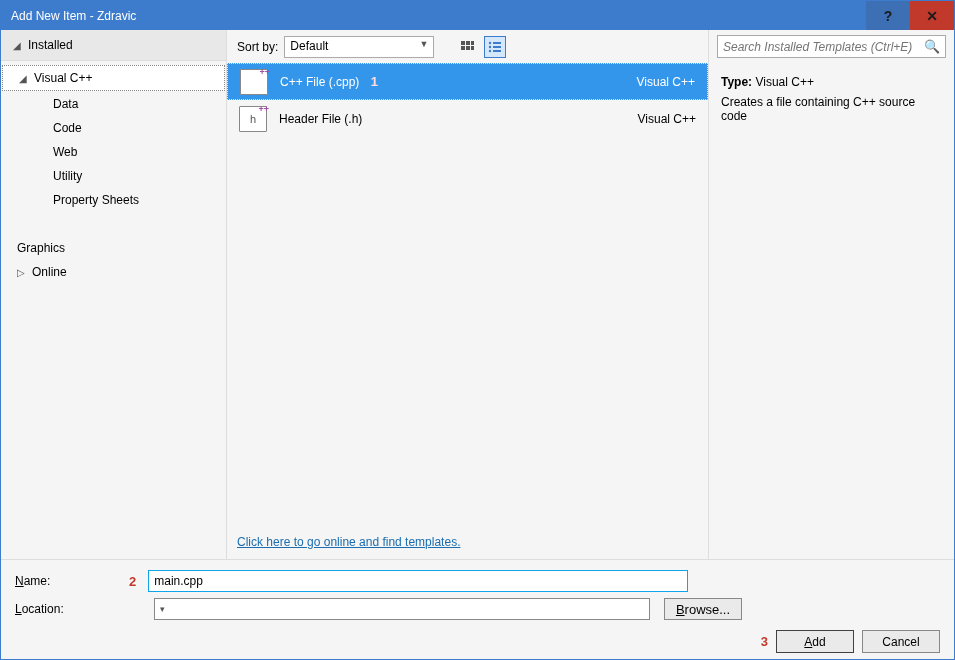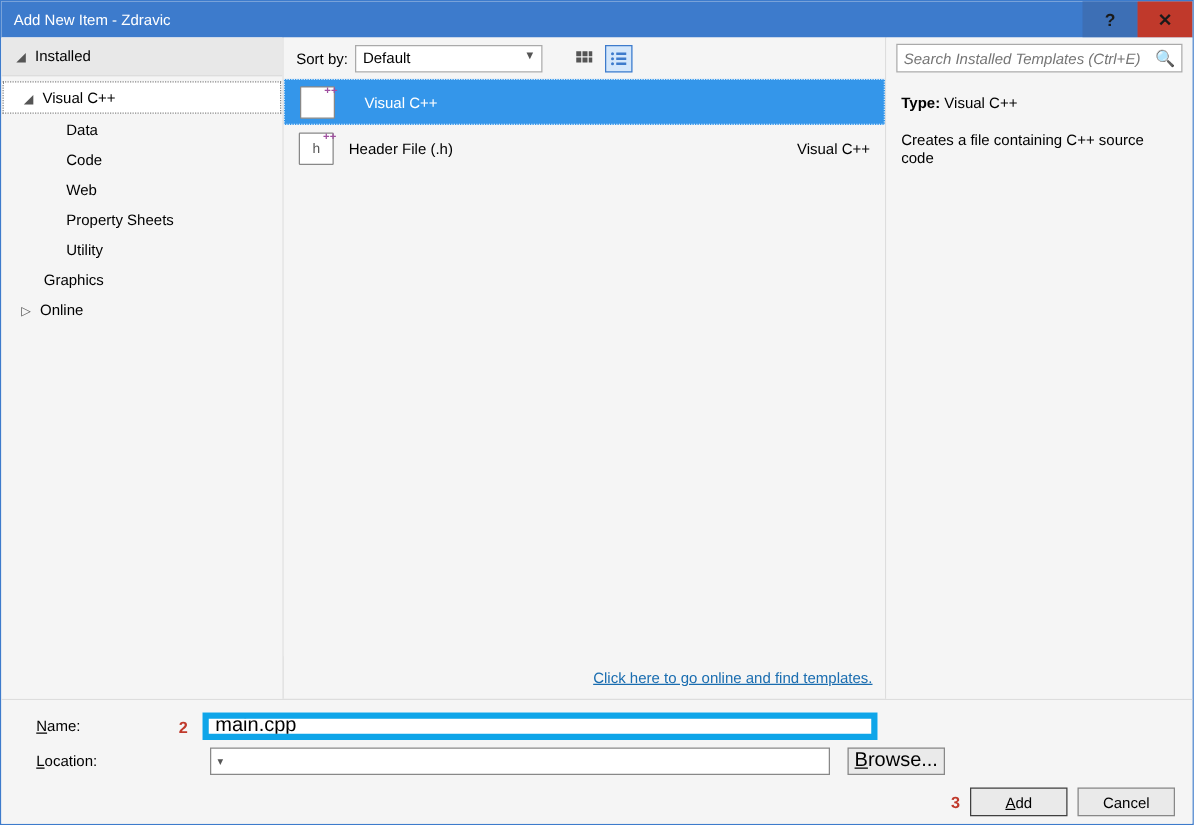--- a/index.html
+++ b/index.html
@@ -12,61 +12,61 @@
     .help-btn { background: #3d6fb5; color: #1a1a1a; }
     .close-btn { background: #c0392b; color: #1a1a1a; }
     
     .main-area { display: flex; height: 529px; }
     
     .sidebar { width: 225px; background: #f5f5f5; padding: 0; overflow-y: auto; }
     .sidebar-header { padding: 8px 12px; display: flex; align-items: center; gap: 5px; background: #e8e8e8; border-bottom: 1px solid #ddd; }
     .tree-node { padding: 5px 8px 5px 16px; display: flex; align-items: center; gap: 5px; cursor: pointer; }
     .tree-node.selected { background: #ffffff; border: 1px dotted #888; margin: 1px; }
     .tree-node.child { padding-left: 52px; }
-    .tree-node.child2 { padding-left: 34px; }
+    .tree-node.child2 { padding-left: 16px; margin-top: 24px; }
     .expander { width: 10px; height: 10px; font-size: 10px; color: #555; }
     
     .center { flex: 1; display: flex; flex-direction: column; border-left: 1px solid #ddd; border-right: 1px solid #ddd; }
     .sort-row { height: 33px; display: flex; align-items: center; padding: 6px 10px; gap: 6px; background: #f5f5f5; }
     .sort-combo { width: 150px; height: 22px; border: 1px solid #aaa; background: white; padding: 2px 5px; display: flex; align-items: flex-start; justify-content: space-between; font-size: 12px; }
     .view-btn { width: 22px; height: 22px; border: 1px solid transparent; display: flex; align-items: center; justify-content: center; }
     .view-btn.active { border: 1px solid #3d7bcc; background: #d4e7fb; }
     
     .template-list { flex: 1; background: #f5f5f5; overflow-y: auto; }
     .template-item { height: 37px; display: flex; align-items: center; padding: 0 12px; gap: 12px; cursor: pointer; }
     .template-item.selected { background: #3496ea; color: white; border: 1px dotted rgba(255,255,255,0.8); }
     .template-icon { width: 28px; height: 26px; display: flex; align-items: center; justify-content: center; position: relative; background: white; border: 1px solid #888; border-radius: 1px; }
     .template-item.selected .template-icon { background: white; }
     .plus-deco { position: absolute; top: -3px; right: -3px; font-size: 9px; color: #a050a0; font-weight: bold; }
     .template-name { flex: 1; }
     .template-lang { min-width: 70px; text-align: right; }
     
     .annotation { color: #c0392b; font-weight: bold; font-size: 13px; margin-left: 8px; }
     .template-item.selected .annotation { color: #ffdddd; }
     
-    .online-link { text-align: right; padding: 10px; }
+    .online-link { text-align: left; padding: 10px; }
     .online-link a { color: #1a6db0; text-decoration: underline; }
     
     .preview { width: 245px; background: #f5f5f5; padding: 0; }
     .search-row { height: 33px; padding: 5px 8px; display: flex; align-items: flex-start; }
     .search-box { flex: 1; height: 23px; border: 1px solid #aaa; display: flex; align-items: center; padding: 0 5px; background: white; }
     .search-input { flex: 1; border: none; outline: none; font-size: 12px; font-style: italic; color: #888; background: transparent; }
     .search-icon { width: 16px; font-size: 13px; color: #666; text-align: center; }
     .preview-body { padding: 12px; }
     .preview-label { font-weight: bold; display: inline; }
     
     .bottom-panel { padding: 10px 14px 14px 14px; background: #f5f5f5; border-top: 1px solid #ddd; }
-    .form-row { display: flex; align-items: center; margin-bottom: 6px; gap: 6px; margin-left: 14px; }
+    .form-row { display: flex; align-items: center; margin-bottom: 6px; gap: 6px; }
     .form-label { width: 108px; }
-    .form-input { height: 22px; border: 5px solid #0ea5e9; padding: 2px 5px; background: white; font-size: 16px; font-family: inherit; }
+    .form-input { height: 22px; border: 1px solid #0ea5e9; padding: 2px 5px; background: white; font-size: 12px; font-family: inherit; }
     .name-input { width: 540px; }
     .location-box { width: 496px; height: 22px; border: 1px solid #888; background: white; display: flex; align-items: center; padding: 0 5px; }
     .location-text { flex: 1; font-size: 12px; overflow: hidden; white-space: nowrap; }
     .dropdown-arrow { font-size: 9px; color: #555; }
-    .browse-btn { width: 78px; height: 22px; border: 1px solid #888; background: #eaeaea; cursor: pointer; font-size: 16px; font-family: inherit; margin-left: 8px; }
+    .browse-btn { width: 78px; height: 22px; border: 1px solid #888; background: #eaeaea; cursor: pointer; font-size: 13px; font-family: inherit; margin-left: 8px; }
     
     .button-row { display: flex; justify-content: flex-end; gap: 8px; margin-top: 10px; align-items: center; }
     .dlg-btn { width: 78px; height: 23px; border: 1px solid #888; background: #eaeaea; cursor: pointer; font-size: 12px; font-family: inherit; }
     .dlg-btn.primary { border: 1px solid #404040; }
     
     svg.grid-icon { width: 14px; height: 14px; }
     svg.list-icon { width: 14px; height: 14px; }
   </style>
 </head>
 <body>
@@ -93,24 +93,24 @@
     <div class="tree-node child">
         <span>Data</span>
       </div>
     <div class="tree-node child">
         <span>Code</span>
       </div>
     <div class="tree-node child">
         <span>Web</span>
       </div>
     <div class="tree-node child">
+        <span>Utility</span>
+      </div>
+    <div class="tree-node child">
         <span>Property Sheets</span>
-      </div>
-    <div class="tree-node child">
-        <span>Utility</span>
       </div>
     <div class="tree-node child2">
         <span>Graphics</span>
       </div>
     <div class="tree-node">
       <span class="expander">▷</span>
       <span>Online</span>
     </div>
   </div>
 
@@ -143,20 +143,24 @@
           </svg>
       </div>
     </div>
 
     <div class="template-list">
       <div class="template-item selected">
         <div class="template-icon">
           <span style="font-size:9px;color:#666;"></span>
           <span class="plus-deco">++</span>
         </div>
+        <span class="template-name">
+          <span>C++ File (.cpp)</span>
+          <span class="annotation">1</span>
+        </span>
         <span class="template-lang">Visual C++</span>
       </div>
       <div class="template-item">
         <div class="template-icon">
           <span style="font-size:11px;color:#555;">h</span>
           <span class="plus-deco">++</span>
         </div>
         <span class="template-name">Header File (.h)</span>
         <span class="template-lang">Visual C++</span>
       </div>
@@ -168,21 +172,21 @@
   </div>
 
   <div class="preview">
     <div class="search-row">
       <div class="search-box">
         <input class="search-input" placeholder="Search Installed Templates (Ctrl+E)" style="">
         <span class="search-icon">🔍</span>
       </div>
     </div>
     <div class="preview-body">
-      <div style="margin-bottom:16px;">
+      <div style="margin-bottom:6px;">
         <span class="preview-label">Type:</span>
         <span> </span>
         <span>Visual C++</span>
       </div>
       <div>Creates a file containing C++ source code</div>
     </div>
   </div>
 
 </div>
 

